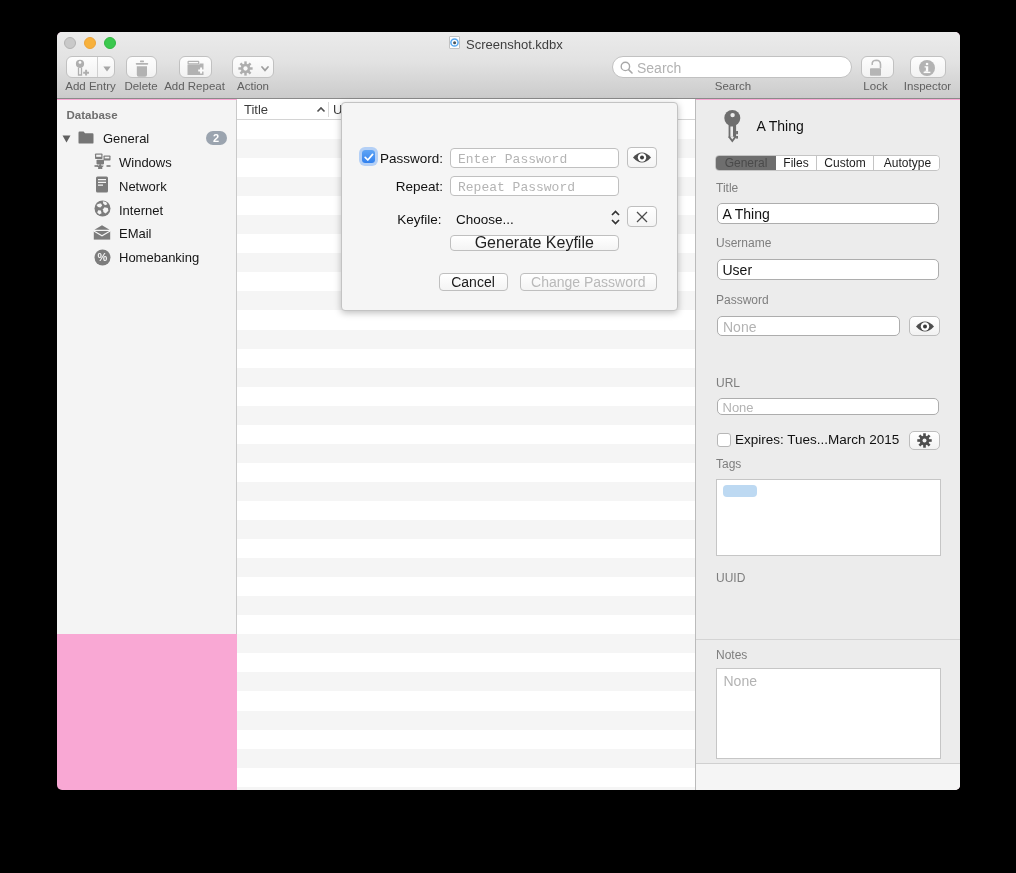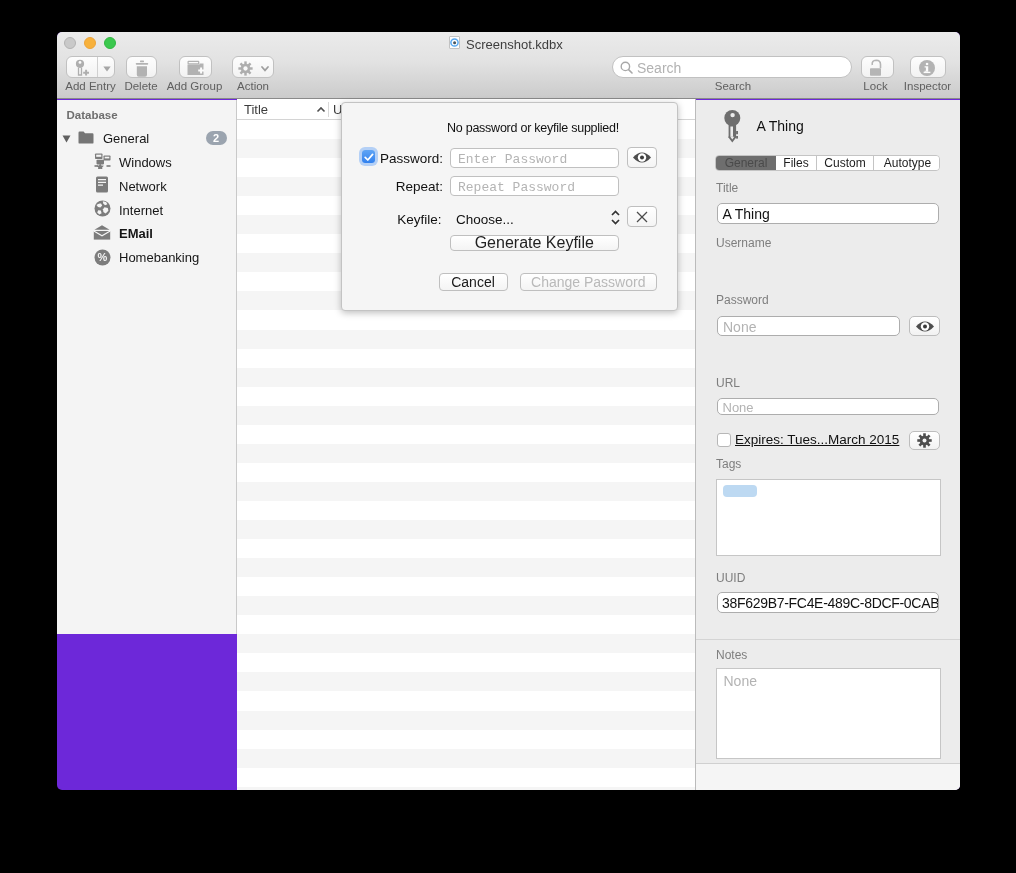--- a/index.html
+++ b/index.html
@@ -1,19 +1,19 @@
 <!DOCTYPE html>
 <html><head>
 <meta charset="utf-8">
 <style>
   * { margin:0; padding:0; box-sizing:border-box; }
   html,body { width:1016px; height:873px; background:#000; font-family:"Liberation Sans",sans-serif; overflow:hidden; }
   .abs { position:absolute; }
   svg.abs { display:block; }
-  #win { position:absolute; left:57px; top:32px; width:903px; height:758px; border-radius:5px; background:#6d28d9; overflow:hidden; }
+  #win { position:absolute; left:57px; top:32px; width:903px; height:758px; border-radius:5px; background:#f9a8d4; overflow:hidden; }
 
   
   #toolbar { position:absolute; left:0; top:0; width:903px; height:67px;
     background:linear-gradient(180deg,#ebebeb 0%,#e2e2e2 45%,#cbcbcb 100%);
     border-bottom:1px solid #8a8a8a; }
   .tl { position:absolute; top:5px; width:12px; height:12px; border-radius:50%; }
   .tbtn { position:absolute; top:24px; height:22px; border:1px solid #c1c1c1; border-radius:6px;
     background:linear-gradient(180deg,#fdfdfd,#f2f2f2); }
   .tlabel { position:absolute; top:48px; width:80px; font-size:11.5px; color:#5f5f5f; text-align:center; white-space:nowrap; }
 
@@ -123,21 +123,21 @@
     <div class="tbtn" style="left:853px; width:36px;"></div>
     <svg class="abs" style="left:862px; top:27.5px;" width="16" height="16" viewBox="0 0 16 16">
       <circle cx="8" cy="8" r="8" fill="#b3b3b3"></circle>
       <rect x="6.9" y="2.9" width="2.3" height="2.2" fill="#fbfbfb"></rect>
       <path d="M5.6 6.3 L9.2 6.3 L9.2 11.7 L5.6 11.7 L5.6 10.7 L6.9 10.7 L6.9 7.4 L5.6 7.4 Z" fill="#fbfbfb"></path>
       <rect x="4.6" y="11.7" width="6.8" height="1.4" fill="#fbfbfb"></rect>
     </svg>
 
     <div class="tlabel" style="left:-6.5px;">Add Entry</div>
     <div class="tlabel" style="left:44px;">Delete</div>
-    <div class="tlabel" style="left:97.5px;">Add Group</div>
+    <div class="tlabel" style="left:97.5px;">Add Repeat</div>
     <div class="tlabel" style="left:156px;">Action</div>
     <div class="tlabel" style="left:636px;">Search</div>
     <div class="tlabel" style="left:778.5px;">Lock</div>
     <div class="tlabel" style="left:830.5px;">Inspector</div>
   </div>
 
   <div id="sidebar">
     <div class="abs" style="left:9.5px; top:9px; font-size:11.5px; font-weight:bold; color:#6e6e6e;">Database</div>
     <svg class="abs" style="left:5px; top:34.5px;" width="9" height="8" viewBox="0 0 9 8">
         <path d="M0.5 0.5h8L4.5 7.5z" fill="#606060"></path>
@@ -183,21 +183,21 @@
         <path d="M4.2 10.2 L6.8 10.6 L7.6 13.2 L5.4 14.6 L3.2 12.4 Z"></path>
       </g>
     </svg>
     <div class="srow" style="left:62px; top:102.5px;">Internet</div>
 
     <svg class="abs" style="left:36px; top:125px;" width="18" height="15" viewBox="0 0 18 15">
       <path d="M9 0.2 L16.6 4.8 L1.4 4.8 Z" fill="#7c7c7c"></path>
       <rect x="0.8" y="6" width="16.4" height="8.6" fill="#7c7c7c"></rect>
       <path d="M0.8 6 L9 10.8 L17.2 6" stroke="#f4f4f4" stroke-width="1.2" fill="none"></path>
     </svg>
-    <div class="srow" style="left:62px; top:126px;font-weight:bold;">EMail</div>
+    <div class="srow" style="left:62px; top:126px;">EMail</div>
 
     <svg class="abs" style="left:37px; top:148.5px;" width="17" height="17" viewBox="0 0 17 17">
       <circle cx="8.5" cy="8.5" r="8" fill="#7c7c7c"></circle>
       <text x="8.5" y="12.4" font-family="Liberation Sans" font-size="11" font-weight="bold" fill="#f4f4f4" text-anchor="middle">%</text>
     </svg>
     <div class="srow" style="left:62px; top:150px;">Homebanking</div>
   </div>
 
   <div id="list"></div>
   <div id="listhead">
@@ -229,33 +229,34 @@
     <div class="abs" style="left:19px; top:55px; width:225px; height:16px; border:1px solid #c4c4c4; border-radius:4px; overflow:hidden;">
       <div class="seg" style="left:0; width:60px; background:#6e6e6e; color:#4a4a4a; border-right:none;">General</div>
       <div class="seg" style="left:60px; width:41px;">Files</div>
       <div class="seg" style="left:101px; width:57px;">Custom</div>
       <div class="seg" style="left:158px; width:67px; border-right:none;">Autotype</div>
     </div>
 
     <div class="ilabel" style="left:20px; top:81px;">Title</div>
     <div class="ifield" style="left:20.5px; top:102.5px; width:222.5px; height:21px;">A Thing</div>
     <div class="ilabel" style="left:20px; top:136px;">Username</div>
+    <div class="ifield" style="left:20.5px; top:159px; width:222.5px; height:20.5px;">User</div>
     <div class="ilabel" style="left:20px; top:193px;">Password</div>
     <div class="ifield" style="left:21px; top:216px; width:183px; height:20px;"><span class="ph">None</span></div>
     <div class="ibtn" style="left:213px; top:216px; width:31px; height:19.5px;"></div>
     <svg class="abs" style="left:218.5px; top:219.5px;" width="20" height="13" viewBox="0 0 20 13">
       <path d="M1 6.5 Q10 -3.5 19 6.5 Q10 16.5 1 6.5 Z" fill="#4c4c4c"></path>
       <circle cx="10" cy="6.5" r="4.2" fill="#ffffff"></circle>
         <circle cx="10" cy="6.5" r="2" fill="#3c3c3c"></circle>
     </svg>
     <div class="ilabel" style="left:20px; top:276px;">URL</div>
     <div class="ifield" style="left:20.5px; top:297.5px; width:222.5px; height:17.5px; font-size:13px; padding-top:1px;"><span class="ph">None</span></div>
 
     <div class="abs" style="left:20.5px; top:333px; width:14px; height:14px; background:#fff; border:1px solid #b7b7b7; border-radius:3px;"></div>
-    <div class="abs" style="left:39px; top:331.5px; font-size:13.5px; color:#111;text-decoration:underline;">Expires: Tues...March 2015</div>
+    <div class="abs" style="left:39px; top:331.5px; font-size:13.5px; color:#111;">Expires: Tues...March 2015</div>
     <div class="ibtn" style="left:213px; top:330.5px; width:31px; height:19px;"></div>
     <svg class="abs" style="left:221px; top:332.5px;" width="15" height="15" viewBox="0 0 16 16">
       <g fill="#4e4e4e">
         <rect x="6.6" y="0.3" width="2.8" height="3.4" transform="rotate(0 8 8)"></rect>
         <rect x="6.6" y="0.3" width="2.8" height="3.4" transform="rotate(45 8 8)"></rect>
         <rect x="6.6" y="0.3" width="2.8" height="3.4" transform="rotate(90 8 8)"></rect>
         <rect x="6.6" y="0.3" width="2.8" height="3.4" transform="rotate(135 8 8)"></rect>
         <rect x="6.6" y="0.3" width="2.8" height="3.4" transform="rotate(180 8 8)"></rect>
         <rect x="6.6" y="0.3" width="2.8" height="3.4" transform="rotate(225 8 8)"></rect>
         <rect x="6.6" y="0.3" width="2.8" height="3.4" transform="rotate(270 8 8)"></rect>
@@ -263,33 +264,31 @@
         <circle cx="8" cy="8" r="5.2"></circle>
       </g>
       <circle cx="8" cy="8" r="2.1" fill="#f4f4f4"></circle>
     </svg>
 
     <div class="ilabel" style="left:20px; top:357px;text-align:right;">Tags</div>
     <div class="abs" style="left:19.5px; top:378.5px; width:225.5px; height:77px; background:#fff; border:1px solid #c6c6c6;">
       <div class="abs" style="left:6.5px; top:5.5px; width:34px; height:12px; background:#bdd9f2; border-radius:4px;"></div>
     </div>
     <div class="ilabel" style="left:20px; top:470.5px;">UUID</div>
-    <div class="ifield" style="left:21px; top:492px; width:222px; height:21px; padding:2px 0 0 4px; letter-spacing:-0.3px;">38F629B7-FC4E-489C-8DCF-0CAB</div>
 
     <div class="abs" style="left:0px; top:538.5px; width:264px; height:1px; background:#d4d4d4;"></div>
     <div class="ilabel" style="left:20px; top:547.5px;">Notes</div>
     <div class="abs" style="left:19.5px; top:567.5px; width:225.5px; height:91.5px; background:#fff; border:1px solid #c6c6c6;">
       <div class="abs" style="left:7px; top:4px; font-size:14px; color:#b3b3b3;">None</div>
     </div>
     <div class="abs" style="left:0px; top:662.5px; width:264px; height:1px; background:#d0d0d0;"></div>
     <div class="abs" style="left:0px; top:663.5px; width:264px; height:27px; background:#f5f5f5;"></div>
   </div>
 
   <div id="dialog">
-    <div class="abs" style="left:0px; top:17.5px; width:382px; text-align:center; font-size:12.5px; letter-spacing:-0.25px; color:#111;">No password or keyfile supplied!</div>
 
     <div class="abs" style="left:20px; top:47px; width:13px; height:13px; background:linear-gradient(180deg,#60a5f5,#3181ee); border-radius:3px; box-shadow:0 0 0 3px #b4d0f6;"></div>
     <svg class="abs" style="left:21.5px; top:49.5px;" width="10" height="9" viewBox="0 0 10 9">
         <path d="M1.2 4.4 L3.8 7 L8.6 1.4" stroke="#fff" stroke-width="1.7" fill="none" stroke-linecap="round" stroke-linejoin="round"></path>
       </svg>
     <div class="dlabel" style="left:0px; top:47.5px; width:101px;">Password:</div>
     <div class="dfield" style="left:108px; top:44.5px; width:168.5px; height:20.5px;">Enter Password</div>
     <div class="dbtn" style="left:284.5px; top:43.5px; width:30px; height:21px;"></div>
     <svg class="abs" style="left:289.5px; top:47.5px;" width="20" height="13" viewBox="0 0 20 13">
       <path d="M1 6.5 Q10 -3.5 19 6.5 Q10 16.5 1 6.5 Z" fill="#4c4c4c"></path>

